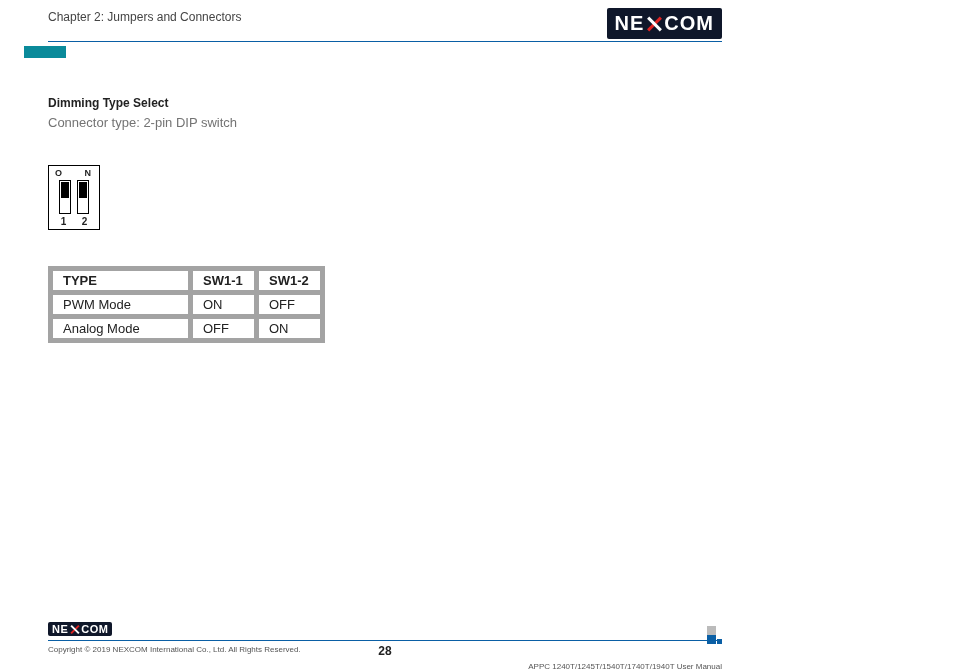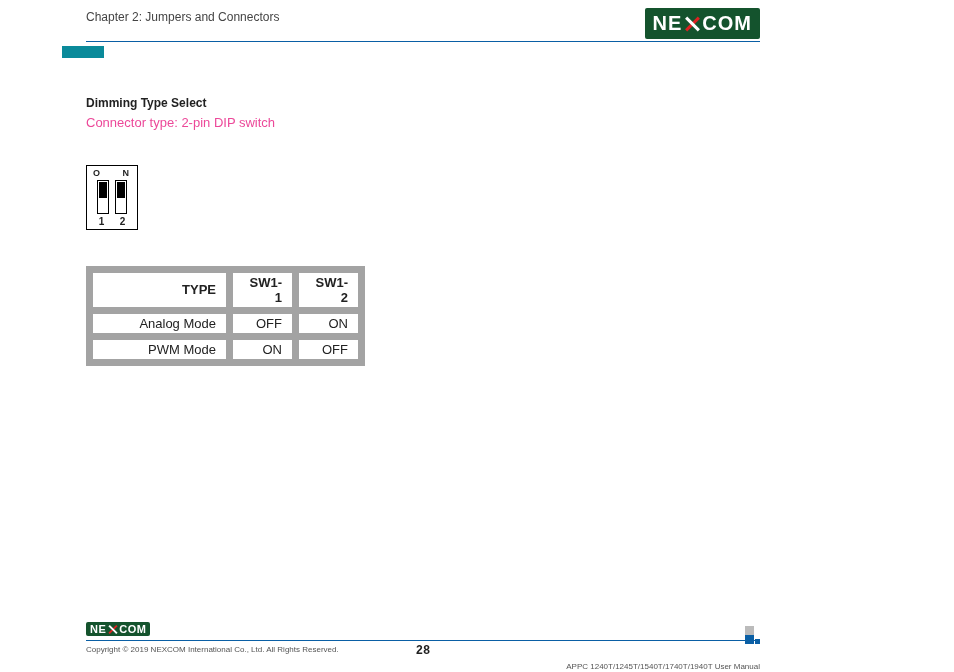--- a/index.html
+++ b/index.html
@@ -1,58 +1,58 @@
 <!DOCTYPE html>
 <html><head>
   <meta charset="utf-8">
   <style>
     * { box-sizing: border-box; margin: 0; padding: 0; }
     html, body { width: 954px; height: 672px; background: #fff; font-family: "Segoe UI", Arial, sans-serif; color: #222; }
-    .page { position: relative; width: 770px; height: 672px; margin-left: 38px; }
+    .page { position: relative; width: 770px; height: 672px; }
 
     
     .header { position: relative; height: 44px; padding: 10px 48px 0 48px; }
     .chapter { font-size: 12px; color: #444; }
     .header-rule { position: absolute; left: 48px; right: 48px; bottom: 2px; height: 1px; background: #0a5fa5; }
     .logo-big { position: absolute; right: 48px; top: 8px; }
-    .logo-box { background: #14532d; color: #fff; font-weight: 700; font-size: 20px; padding: 4px 8px; border-radius: 2px; display: flex; align-items: center; letter-spacing: 1px; }
+    .logo-box { background: #0f172a; color: #fff; font-weight: 700; font-size: 20px; padding: 4px 8px; border-radius: 2px; display: flex; align-items: center; letter-spacing: 1px; }
     .logo-box .x { position: relative; width: 16px; height: 16px; margin: 0 2px; display: inline-block; }
     .logo-box .x::before, .logo-box .x::after { content: ""; position: absolute; left: 7px; top: -1px; width: 3px; height: 18px; background: #d22; transform: rotate(45deg); }
     .logo-box .x::after { background: #fff; transform: rotate(-45deg); }
     .tab-stub { position: absolute; left: 24px; top: 46px; width: 42px; height: 12px; background: #0a8a9a; }
 
     
     .content { padding: 52px 0 0 48px; }
     .title { font-size: 12px; font-weight: 700; color: #222; margin-bottom: 4px; }
-    .meta { font-size: 13px; color: #ec4899; line-height: 1.45; }
+    .meta { font-size: 13px; color: #737373; line-height: 1.45; }
 
     
     .dip { margin-top: 32px; width: 52px; border: 1.5px solid #000; padding: 2px 4px 2px 4px; }
     .dip-top { display: flex; justify-content: space-between; font-size: 9px; font-weight: 600; letter-spacing: 2px; padding: 0 2px; }
     .dip-body { display: flex; gap: 6px; justify-content: center; padding: 2px 0; }
     .slot { width: 12px; height: 34px; border: 1.2px solid #000; position: relative; }
     .slider { position: absolute; left: 1px; right: 1px; top: 1px; height: 16px; background: #000; }
     .dip-bottom { display: flex; justify-content: space-around; font-size: 10px; font-weight: 600; }
 
     
     .tbl { margin-top: 36px; border-collapse: collapse; font-size: 13px; }
-    .tbl th, .tbl td { border: 7px solid #a3a3a3; padding: 2px 10px; text-align: right; }
+    .tbl th, .tbl td { border: 5px solid #a3a3a3; padding: 2px 10px; text-align: left; }
     .tbl th { font-weight: 700; background: #fff; }
     .tbl .col-type { width: 140px; }
     .tbl .col-sw { width: 66px; }
 
     
     .footer { position: absolute; left: 48px; right: 48px; bottom: 18px; }
     .footer-rule { height: 1px; background: #0a5fa5; margin-bottom: 4px; }
     .logo-small { position: absolute; left: 0; top: -18px; }
     .logo-small .logo-box { font-size: 11px; padding: 1px 4px; letter-spacing: 0.5px; }
     .logo-small .logo-box .x { width: 9px; height: 9px; }
     .logo-small .logo-box .x::before, .logo-small .logo-box .x::after { left: 3.5px; top: -1px; width: 2px; height: 11px; }
     .copyright { font-size: 8px; color: #555; }
-    .pagenum { position: absolute; left: 0; right: 0; text-align: center; font-size: 12px; font-weight: 700; top: 4px; font-family: Liberation Mono, monospace; }
+    .pagenum { position: absolute; left: 0; right: 0; text-align: center; font-size: 12px; font-weight: 700; top: 4px; }
     .docname { position: absolute; right: 0; top: 22px; font-size: 8px; color: #555; }
     .footer-deco { position: absolute; right: 0; top: -14px; display: flex; gap: 1px; }
     .footer-deco span { width: 9px; height: 9px; display: inline-block; }
     .sq1 { background: #0a5fa5; }
     .sq2 { background: #bbb; width: 5px; height: 5px; align-self: flex-end; }
     .sq-row { display:flex; flex-direction:column;}
   </style>
 </head>
 <body>
 
@@ -96,28 +96,28 @@
     <table class="tbl">
       <thead>
         <tr>
           <th class="col-type">TYPE</th>
           <th class="col-sw">SW1-1</th>
           <th class="col-sw">SW1-2</th>
         </tr>
       </thead>
       <tbody>
         <tr>
+          <td>PWM Mode</td>
+          <td>ON</td>
+          <td>OFF</td>
+        </tr>
+        <tr>
           <td>Analog Mode</td>
           <td>OFF</td>
           <td>ON</td>
-        </tr>
-        <tr>
-          <td>PWM Mode</td>
-          <td>ON</td>
-          <td>OFF</td>
         </tr>
       </tbody>
     </table>
   </div>
 
   <div class="footer">
     <div class="logo-small">
       <div class="logo-box">
         <span>NE</span>
         <span class="x"></span>

